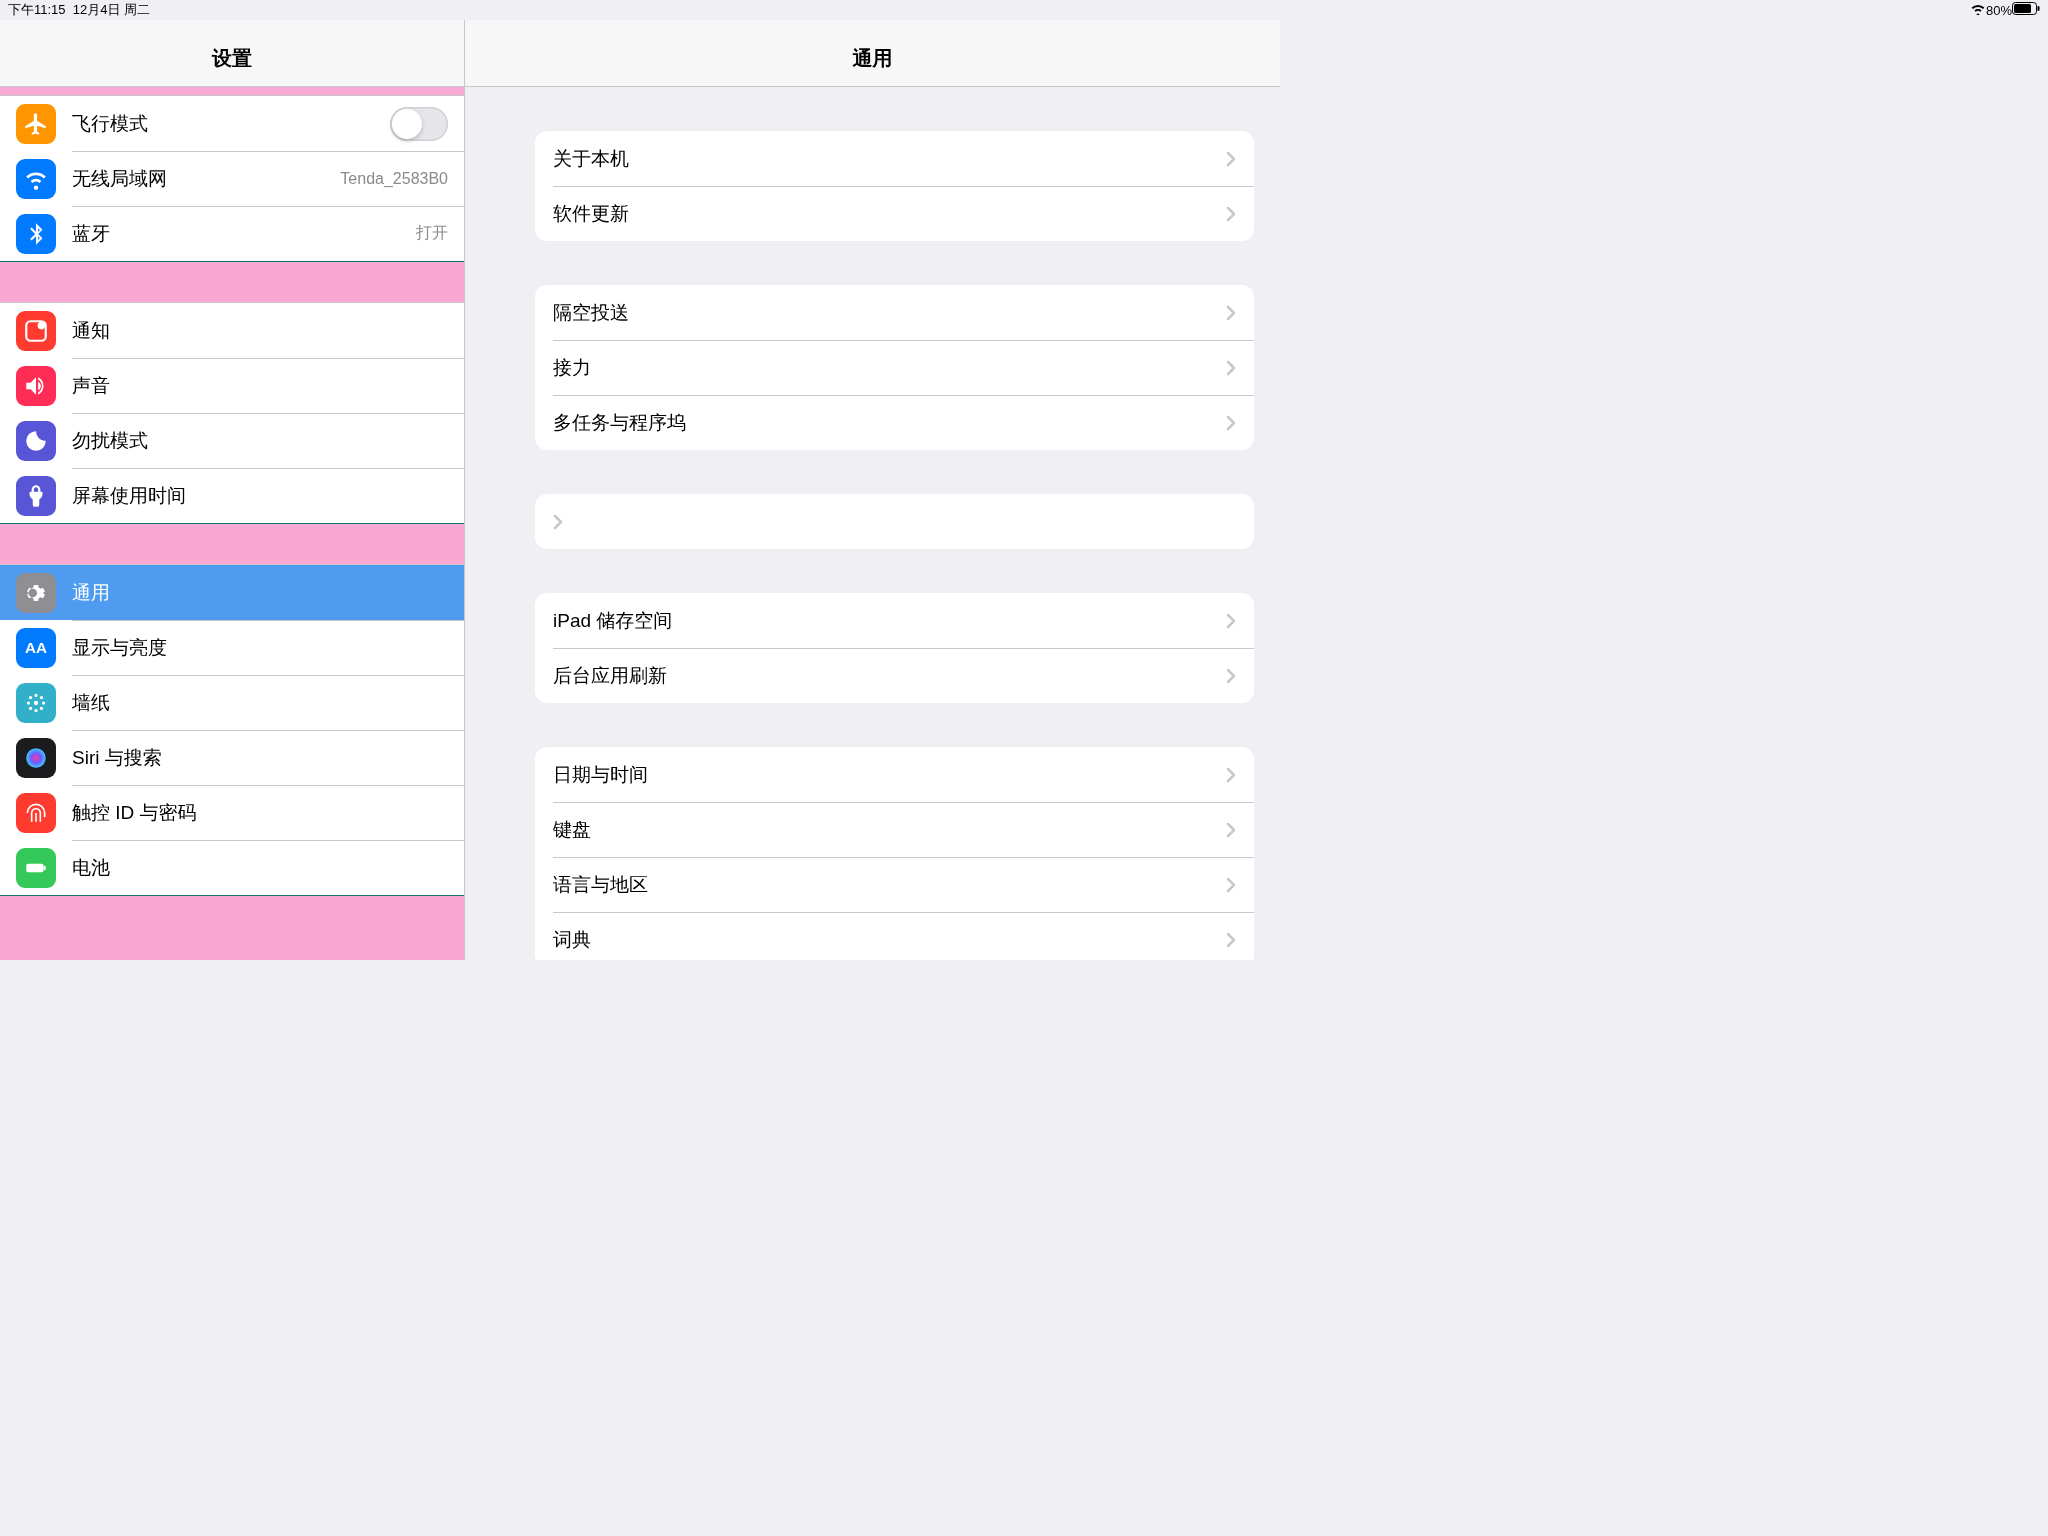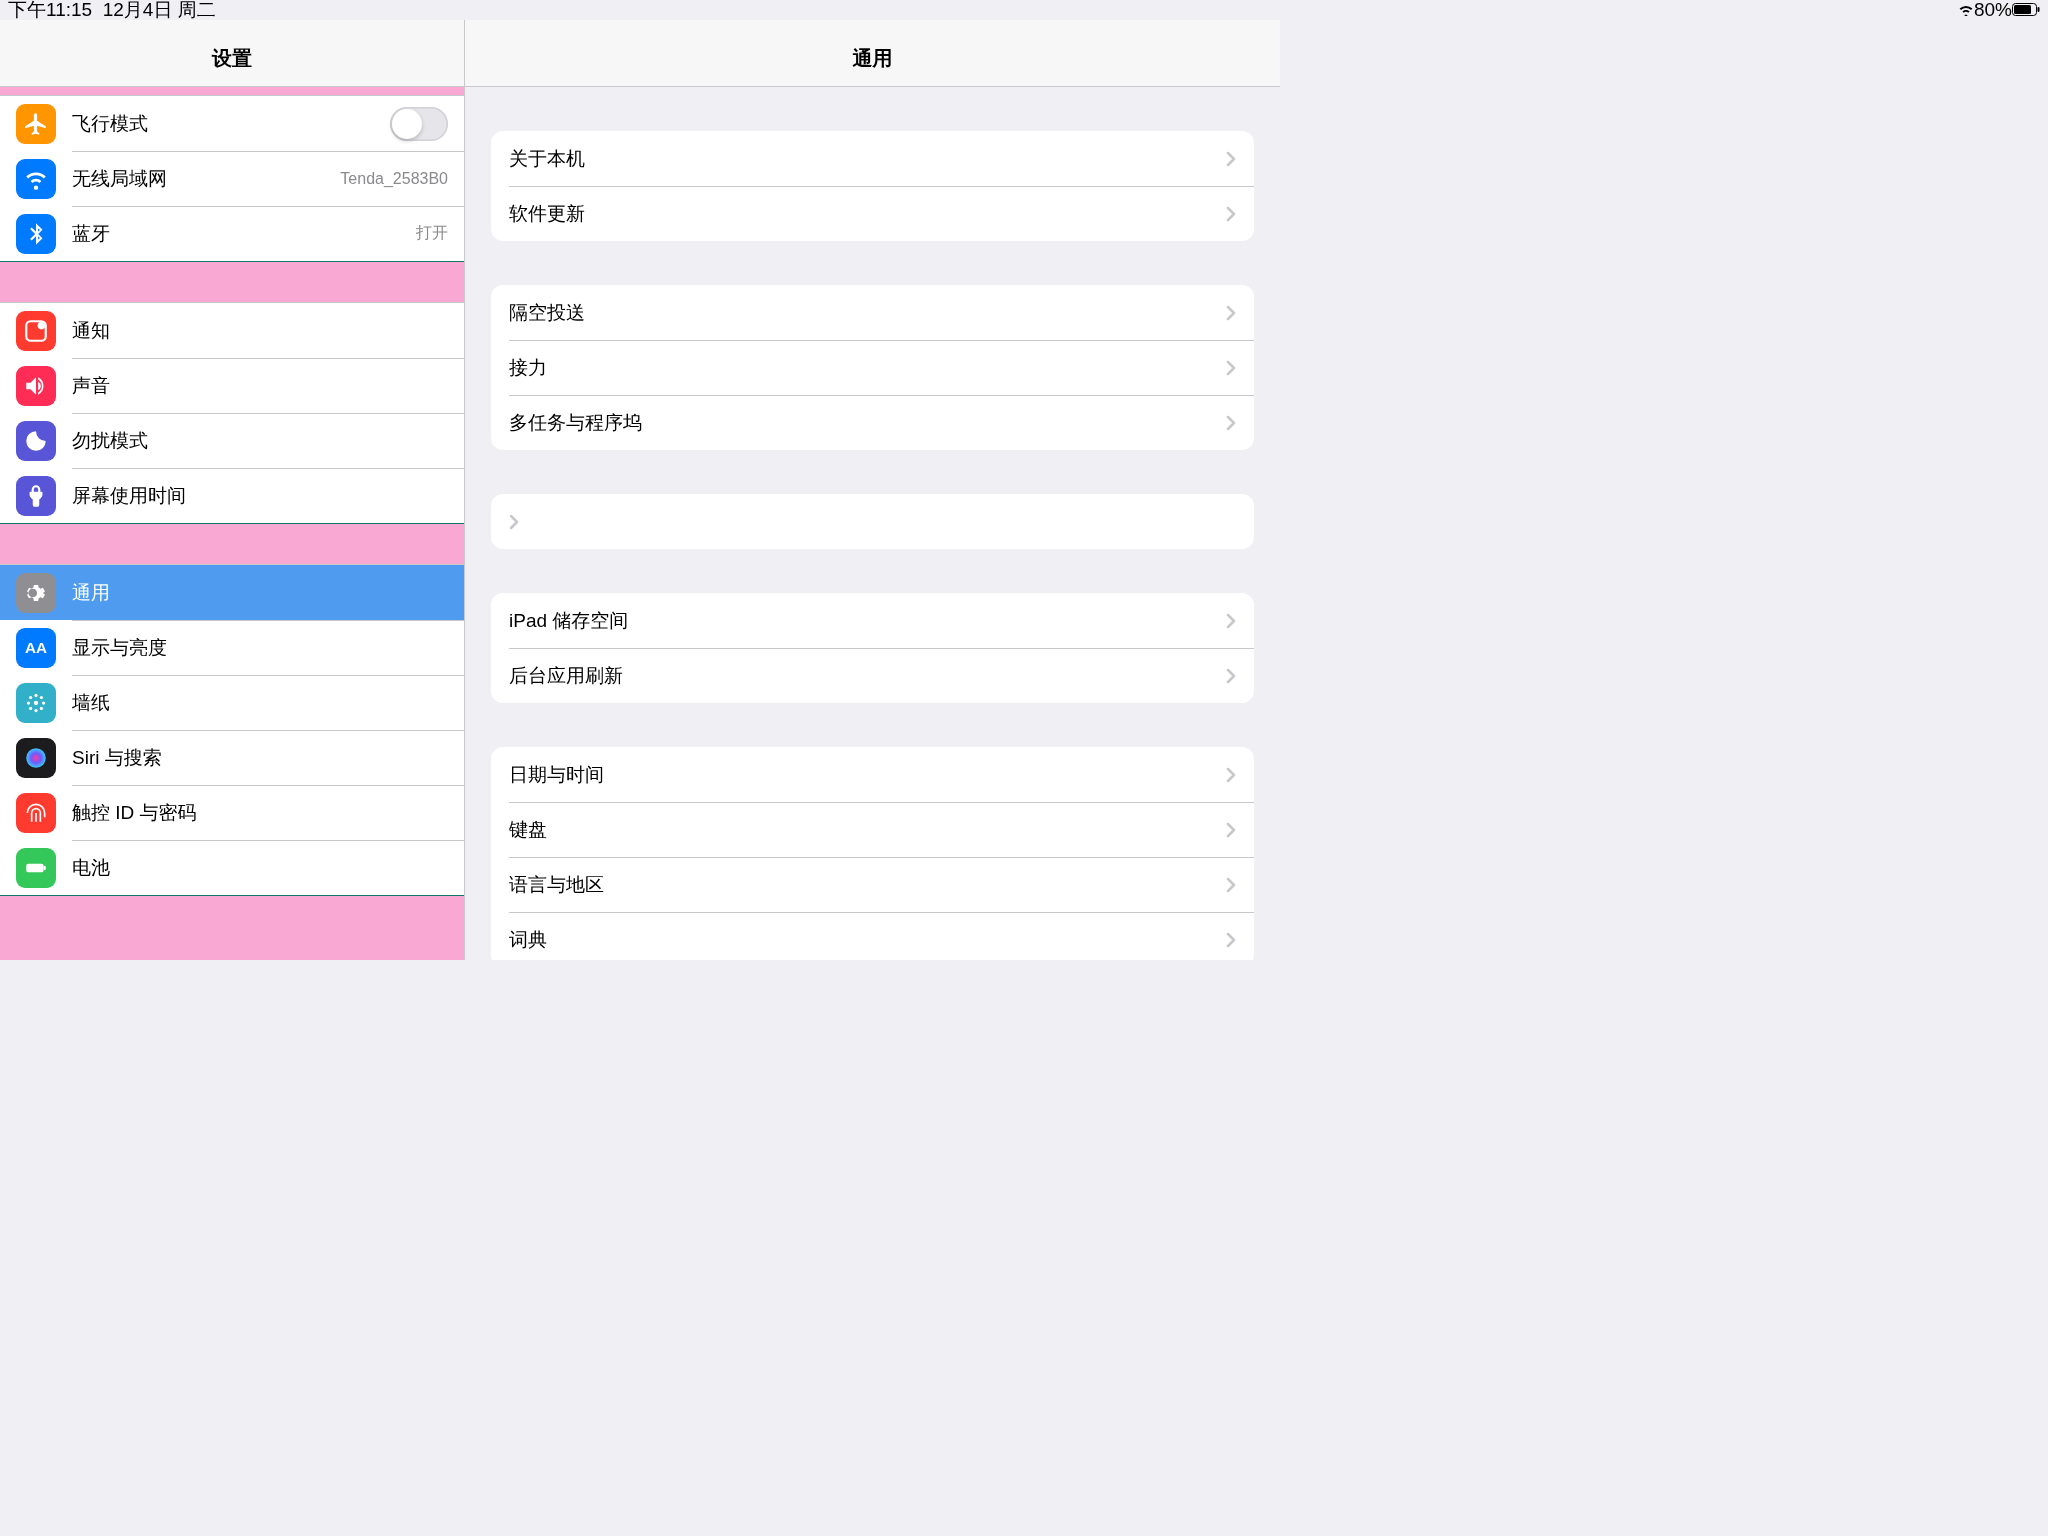--- a/index.html
+++ b/index.html
@@ -1,18 +1,18 @@
 <!DOCTYPE html>
 <html><head>
 <meta charset="utf-8">
 <style>
 * { margin: 0; padding: 0; box-sizing: border-box; }
 html, body { width: 1280px; height: 960px; font-family: -apple-system, "Helvetica Neue", sans-serif; background: #efeff4; overflow: hidden; }
 
-.statusbar { position: absolute; top: 0; left: 0; right: 0; height: 20px; display: flex; align-items: center; padding: 0 8px; font-size: 19px; color: #000; z-index: 10; }
+.statusbar { position: absolute; top: 0; left: 0; right: 0; height: 20px; display: flex; align-items: center; padding: 0 8px; font-size: 13px; color: #000; z-index: 10; }
 .statusbar .left { flex: 1; }
 .statusbar .right { display: flex; align-items: center; gap: 0; }
 
 .container { display: flex; width: 100%; height: 100%; padding-top: 20px; }
 
 .sidebar { width: 465px; height: 100%; background: #f9a8d4; border-right: 1px solid #c8c7cc; display: flex; flex-direction: column; }
 .sidebar-header { height: 67px; display: flex; align-items: flex-end; justify-content: center; padding-bottom: 14px; background: #f7f7f7; border-bottom: 1px solid #c8c7cc; }
 .sidebar-header-title { font-size: 20px; font-weight: 600; }
 
 .detail { flex: 1; height: 100%; background: #efeff4; display: flex; flex-direction: column; }
@@ -27,21 +27,21 @@
 .row + .row::before { content: ""; position: absolute; left: 72px; right: 0; top: 0; height: 1px; background: #c8c7cc; }
 .row.selected { background: #4e9bf0; }
 .row.selected .label { color: #fff; }
 .row .icon { width: 40px; height: 40px; border-radius: 9px; margin-right: 16px; display: flex; align-items: center; justify-content: center; flex-shrink: 0; }
 .row .label { font-size: 19px; color: #000; flex: 1; }
 .row .value { font-size: 16px; color: #8a8a8e; margin-right: 16px; }
 
 .toggle { width: 58px; height: 34px; background: #e5e5ea; border-radius: 17px; margin-right: 16px; position: relative; box-shadow: inset 0 0 0 1.5px #d1d1d6; }
 .toggle::after { content: ""; position: absolute; left: 2px; top: 2px; width: 30px; height: 30px; background: #fff; border-radius: 50%; box-shadow: 0 2px 4px rgba(0,0,0,0.2); }
 
-.detail-body { flex: 1; overflow-y: auto; padding: 0 26px; }
+.detail-body { flex: 1; overflow-y: auto; padding: 0 26px; margin-left: 44px; }
 .dsection { background: #fff; border-radius: 12px; margin-top: 44px; overflow: hidden; }
 .dsection:first-child { margin-top: 44px; }
 .drow { display: flex; align-items: center; height: 55px; padding: 0 18px; position: relative; }
 .drow + .drow::before { content: ""; position: absolute; left: 18px; right: 0; top: 0; height: 1px; background: #c8c7cc; }
 .drow .dlabel { font-size: 19px; color: #000; flex: 1; }
 .chev { width: 10px; height: 16px; }
 .chev svg { display: block; }
 
 .icon svg { width: 26px; height: 26px; }
 </style>

